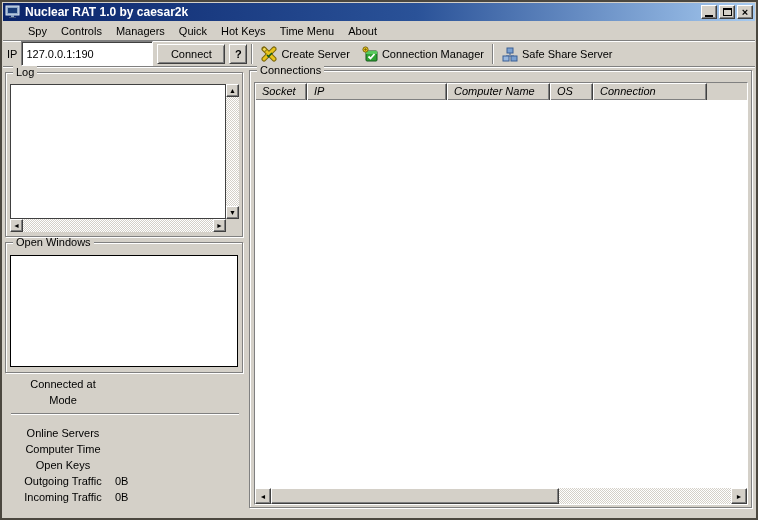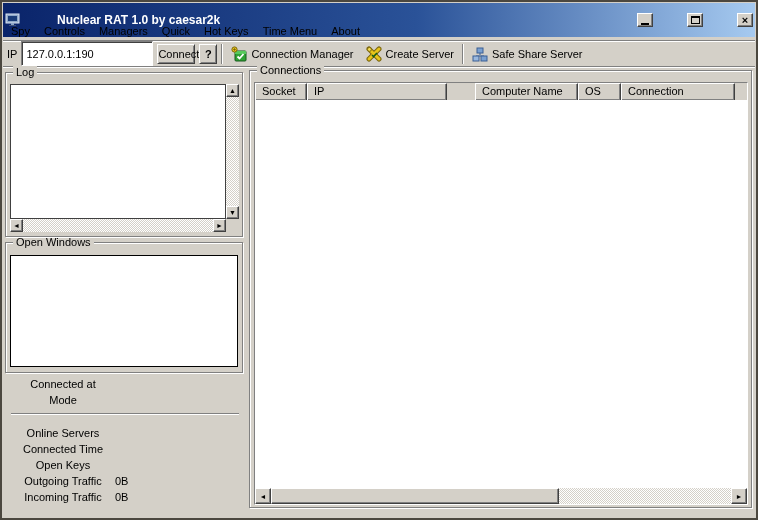--- a/index.html
+++ b/index.html
@@ -3,53 +3,53 @@
 <meta charset="utf-8">
 <style>
   * { box-sizing: border-box; margin: 0; padding: 0; }
   html,body { width:758px; height:520px; overflow:hidden; }
   body { font-family:"Liberation Sans",sans-serif; font-size:11px; color:#000; }
 
   .frame { position:relative; width:758px; height:520px; background:#d4d0c8;
            border:2px solid #4b473f; }
 
   
-  .titlebar { position:absolute; left:1px; top:1px; right:1px; height:34px;
+  .titlebar { position:absolute; left:1px; top:1px; right:1px; height:18px;
               background:linear-gradient(to right,#0a246a 0%,#2a5298 55%,#a6caf0 100%);
-              display:flex; align-items:center; padding:0 2px;gap:32px; }
+              display:flex; align-items:center; padding:0 2px; }
   .app-icon { width:16px; height:14px; flex:none; }
   .title-text { color:#fff; font-weight:bold; font-size:12px; margin-left:4px; flex:1;
                 white-space:nowrap; overflow:hidden; }
   .winbtn { width:16px; height:14px; flex:none; margin-left:2px; background:#d4d0c8;
             border:1px solid; border-color:#fff #404040 #404040 #fff;
             box-shadow:inset -1px -1px 0 #808080;
             display:flex; align-items:center; justify-content:center; overflow:hidden;
             font:bold 11px "Liberation Sans",sans-serif; cursor:default; }
   .glyph-min { width:8px; height:2px; background:#000; margin-top:8px; }
   .glyph-max { width:9px; height:8px; border:1px solid #000; border-top-width:2px; }
   .glyph-close { line-height:10px; }
 
   
   .menubar { position:absolute; left:1px; top:20px; right:1px; height:18px;
-             display:flex; align-items:center; padding-left:1px; }
+             display:flex; align-items:center; padding-left:18px; }
   .menu-item { padding:2px 7px; white-space:nowrap; }
 
   
   .toolbar { position:absolute; left:1px; top:38px; right:1px; height:27px;
              border-top:1px solid #808080; border-bottom:1px solid #808080;
              box-shadow:inset 0 1px 0 #fff, 0 1px 0 #fff;
              display:flex; align-items:center; gap:4px; padding:0 4px; }
   .ip-input { width:132px; height:25px; background:#fff; border:1px solid;
               border-color:#808080 #fff #fff #808080;
               box-shadow:inset 1px 1px 0 #404040;
               padding:1px 4px; font:11px "Liberation Sans",sans-serif; }
   .btn3d { background:#d4d0c8; border:1px solid; border-color:#fff #404040 #404040 #fff;
            box-shadow:inset 1px 1px 0 #d4d0c8, inset -1px -1px 0 #808080;
            font:11px "Liberation Sans",sans-serif; cursor:default; }
-  .connect-btn { width:38px; height:20px; }
+  .connect-btn { width:68px; height:20px; }
   .help-btn { width:18px; height:20px; font-weight:bold; }
   .tb-sep { width:2px; height:20px; border-left:1px solid #808080; border-right:1px solid #fff; flex:none; }
   .tool-button { display:flex; align-items:center; gap:4px; padding:2px 4px;
                  background:transparent; border:none; font:11px "Liberation Sans",sans-serif;
                  white-space:nowrap; cursor:default; }
   .tool-button svg { flex:none; }
 
   
   .groupbox { position:absolute; border:1px solid #808080;
               box-shadow:1px 1px 0 #fff, inset 1px 1px 0 #fff; }
@@ -91,24 +91,24 @@
 
   
   #conn-list { position:absolute; left:4px; top:11px; width:494px; height:423px;
                border:1px solid; border-color:#808080 #fff #fff #808080;
                background:#fff; display:grid; grid-template-rows:17px 1fr 16px;
                overflow:hidden; }
   .header-row { display:flex; overflow:hidden; background:#d4d0c8; }
   .hcell { flex:none; height:18px; padding:1px 0 0 6px; background:#d4d0c8;
            border:1px solid; border-color:#fff #404040 #404040 #fff;
            box-shadow:inset -1px -1px 0 #808080;
-           white-space:nowrap; overflow:hidden; cursor:default; }
+           white-space:nowrap; overflow:hidden; cursor:default;font-style:italic; }
   .hcell:nth-child(1){ width:52px; }
   .hcell:nth-child(2){ width:140px; }
-  .hcell:nth-child(3){ width:103px;margin-left:28px; }
+  .hcell:nth-child(3){ width:103px; }
   .hcell:nth-child(4){ width:43px; }
   .hcell:nth-child(5){ width:114px; }
   .hcell:nth-child(6){ width:120px; }
   .list-body { background:#fff; }
   .conn-hscroll { display:flex; height:16px; }
   .conn-hscroll .sb-btn { width:16px; height:16px; }
   .sb-thumb { width:288px; height:16px; flex:none; background:#d4d0c8; border:1px solid;
               border-color:#fff #404040 #404040 #fff; box-shadow:inset -1px -1px 0 #808080;
               cursor:default; }
 </style>
@@ -148,41 +148,41 @@
 
   <div class="toolbar">
     <span>IP</span>
     <input class="ip-input" value="127.0.0.1:190" style="">
     <button class="btn3d connect-btn">Connect</button>
     <button class="btn3d help-btn">?</button>
     <span class="tb-sep"></span>
 
     <button class="tool-button">
       <svg width="16" height="16" viewBox="0 0 16 16">
-        <rect x="4" y="5" width="11" height="10" rx="1" fill="#2fa334" stroke="#14591a"></rect>
-        <rect x="4" y="5" width="11" height="3" fill="#57c95c"></rect>
-        <path d="M6.5 10.5 L8.5 12.5 L12.5 8" stroke="#fff" stroke-width="1.8" fill="none"></path>
-        <circle cx="3.5" cy="3.5" r="2.6" fill="#e8c41a" stroke="#7a650a"></circle>
-        <path d="M2.3 3.5 h2.4 M3.5 2.3 v2.4" stroke="#7a650a" stroke-width="1"></path>
-      </svg>
-      <span>Connection Manager</span>
-    </button>
-
-    <button class="tool-button">
-      <svg width="16" height="16" viewBox="0 0 16 16">
         <path d="M3 3 L13 13" stroke="#7a650a" stroke-width="5" stroke-linecap="round"></path>
         <path d="M13 3 L3 13" stroke="#7a650a" stroke-width="5" stroke-linecap="round"></path>
         <path d="M3 3 L13 13" stroke="#e8c41a" stroke-width="3" stroke-linecap="round"></path>
         <path d="M13 3 L3 13" stroke="#e8c41a" stroke-width="3" stroke-linecap="round"></path>
         <circle cx="3.4" cy="3.4" r="2" fill="#f5dd55" stroke="#7a650a"></circle>
         <path d="M6 9 l1.6 1.6 L11 7" stroke="#14591a" stroke-width="1.6" fill="none"></path>
       </svg>
       <span>Create Server</span>
     </button>
 
+    <button class="tool-button">
+      <svg width="16" height="16" viewBox="0 0 16 16">
+        <rect x="4" y="5" width="11" height="10" rx="1" fill="#2fa334" stroke="#14591a"></rect>
+        <rect x="4" y="5" width="11" height="3" fill="#57c95c"></rect>
+        <path d="M6.5 10.5 L8.5 12.5 L12.5 8" stroke="#fff" stroke-width="1.8" fill="none"></path>
+        <circle cx="3.5" cy="3.5" r="2.6" fill="#e8c41a" stroke="#7a650a"></circle>
+        <path d="M2.3 3.5 h2.4 M3.5 2.3 v2.4" stroke="#7a650a" stroke-width="1"></path>
+      </svg>
+      <span>Connection Manager</span>
+    </button>
+
     <span class="tb-sep"></span>
 
     <button class="tool-button">
       <svg width="16" height="16" viewBox="0 0 16 16">
         <path d="M8 6 v3 M4 13 v-3 h8 v3" stroke="#3a5f94" fill="none"></path>
         <rect x="5" y="2" width="6" height="5" fill="#7aa0d0" stroke="#3a5f94"></rect>
         <rect x="1" y="10" width="6" height="5" fill="#9ab8de" stroke="#3a5f94"></rect>
         <rect x="9" y="10" width="6" height="5" fill="#7aa0d0" stroke="#3a5f94"></rect>
       </svg>
       <span>Safe Share Server</span>
@@ -228,21 +228,21 @@
     <div class="status-row">
       <span class="status-label">Mode</span>
       <span class="status-value"></span>
     </div>
     <div class="status-sep"></div>
     <div class="status-row">
       <span class="status-label">Online Servers</span>
       <span class="status-value"></span>
     </div>
     <div class="status-row">
-      <span class="status-label">Connected Time</span>
+      <span class="status-label">Computer Time</span>
       <span class="status-value"></span>
     </div>
     <div class="status-row">
       <span class="status-label">Open Keys</span>
       <span class="status-value"></span>
     </div>
     <div class="status-row">
       <span class="status-label">Outgoing Traffic</span>
       <span class="status-value">0B</span>
     </div>

